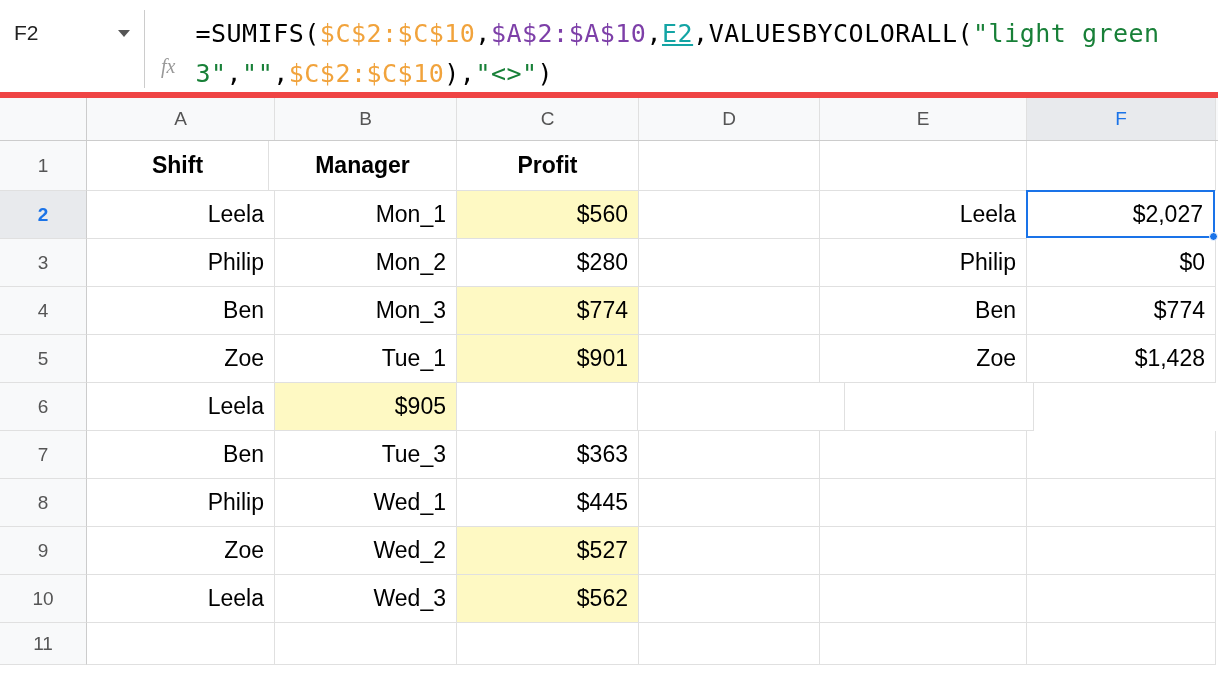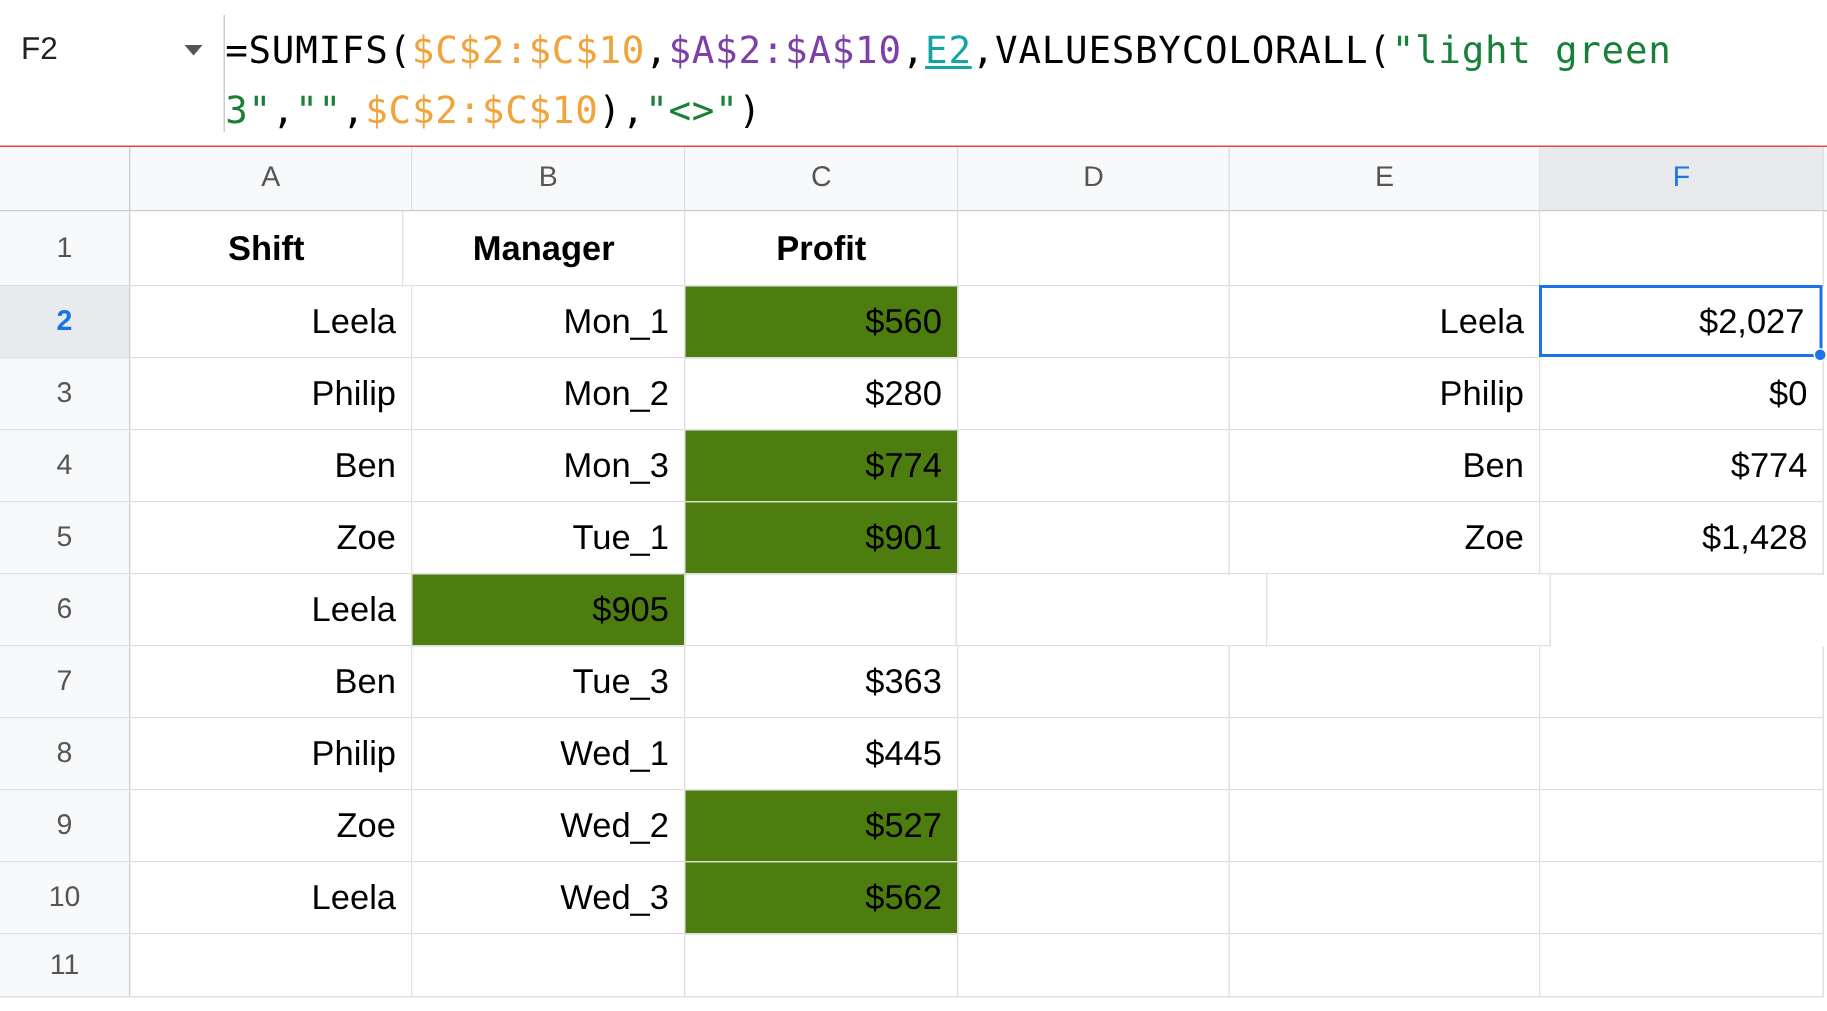--- a/index.html
+++ b/index.html
@@ -8,21 +8,21 @@
       background: #fff;
       width: 1218px;
       height: 674px;
       overflow: hidden;
     }
     
     
     .formula-area {
       display: flex;
       align-items: flex-start;
-      border-bottom: 1px solid #ef4444;
+      border-bottom: 6px solid #ef4444;
       height: 98px;
       padding: 6px 0;
     }
     .name-box {
       width: 180px;
       display: flex;
       align-items: center;
       justify-content: space-between;
       padding: 8px 14px 0 14px;
       font-size: 21px;
@@ -132,21 +132,21 @@
       font-size: 23px;
       color: #000;
       padding: 0 10px;
       background: #fff;
     }
     .cell.header-cell {
       font-weight: bold;
       justify-content: center;
     }
     .cell.right { justify-content: flex-end; }
-    .cell.green-bg { background: #4d7c0f; }
+    .cell.green-bg { background: #fef9c3; }
     
     
     .w-A { width: 188px; }
     .w-B { width: 182px; }
     .w-C { width: 182px; }
     .w-D { width: 181px; }
     .w-E { width: 207px; }
     .w-F { width: 189px; }
     
     .h-header { height: 50px; }
@@ -173,20 +173,23 @@
   </style>
 </head>
 <body>
 
 <div class="formula-area">
   <div class="name-box">
     <span class="name-box-text">F2</span>
     <span class="dropdown-arrow"></span>
   </div>
   <div class="divider"></div>
+  <div class="fx-container">
+    <span class="fx-label">fx</span>
+  </div>
   <div class="formula-text"><span class="c-black">=SUMIFS(</span><span class="c-orange">$C$2:$C$10</span><span class="c-black">,</span><span class="c-purple">$A$2:$A$10</span><span class="c-black">,</span><span class="c-cyan">E2</span><span class="c-black">,VALUESBYCOLORALL(</span><span class="c-green">"light green 3"</span><span class="c-black">,</span><span class="c-green">""</span><span class="c-black">,</span><span class="c-orange">$C$2:$C$10</span><span class="c-black">),</span><span class="c-green">"&lt;&gt;"</span><span class="c-black">)</span></div>
 </div>
 
 <div class="grid">
   <div class="col-headers">
     <div class="corner"></div>
     <div class="col-header w-A">A</div>
     <div class="col-header w-B">B</div>
     <div class="col-header w-C">C</div>
     <div class="col-header w-D">D</div>

